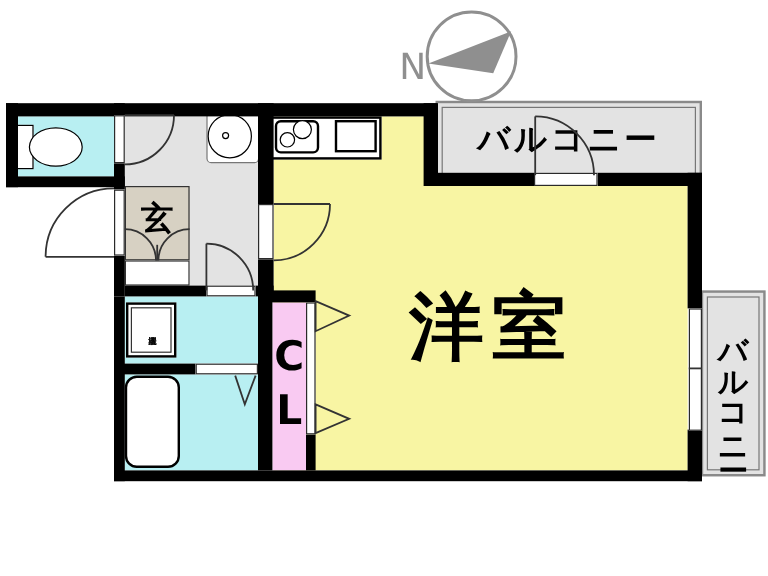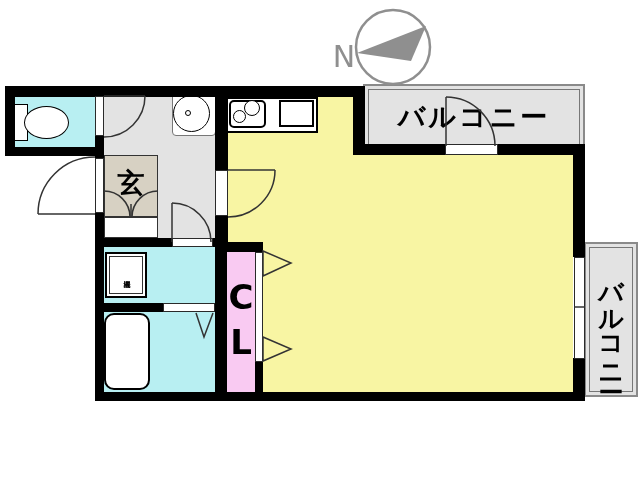--- a/index.html
+++ b/index.html
@@ -99,20 +99,21 @@
   <div class="op z4" style="left:95px;top:96px;width:9px;height:40px;"></div>
   <div class="op z4" style="left:95px;top:158px;width:9px;height:55px;"></div>
   <div class="op z4" style="left:215px;top:170px;width:13px;height:46px;"></div>
   <div class="op z4" style="left:172px;top:238px;width:41px;height:9px;"></div>
   <div class="op z4" style="left:163px;top:303px;width:52px;height:9px;"></div>
   <div class="op z4" style="left:255px;top:252px;width:8px;height:110px;"></div>
   <div class="op z4" style="left:445px;top:144px;width:53px;height:11px;"></div>
   <div class="op z4" style="left:574px;top:257px;width:11px;height:102px;"></div>
 
   <div class="lbl z2" style="left:104px;top:155px;width:54px;height:54px;font-size:27px;">玄</div>
+  <div class="lbl z2" style="left:300px;top:237px;width:220px;height:70px;font-size:62px;letter-spacing:7px;">洋室</div>
   <div class="lbl z2" style="left:227px;top:280px;width:28px;height:34px;font-size:34px;">C</div>
   <div class="lbl z2" style="left:227px;top:325px;width:28px;height:34px;font-size:34px;">L</div>
   <div class="lbl z2" style="left:363px;top:86px;width:222px;height:60px;font-size:27px;letter-spacing:3px;">バルコニー</div>
   <div class="lbl z2 vtext" style="left:596px;top:246px;width:30px;height:150px;font-size:25px;">バルコニー</div>
   <div class="lbl z2" style="left:330px;top:40px;width:28px;height:34px;font-size:30px;color:var(--compass-gray,#8f8f8f);font-weight:normal;">N</div>
 
   <svg class="overlay" width="640" height="480" viewBox="0 0 640 480">
 
     <g>
       <circle cx="393" cy="47" r="37" fill="#ffffff" stroke="#8f8f8f" stroke-width="2.5"></circle>

